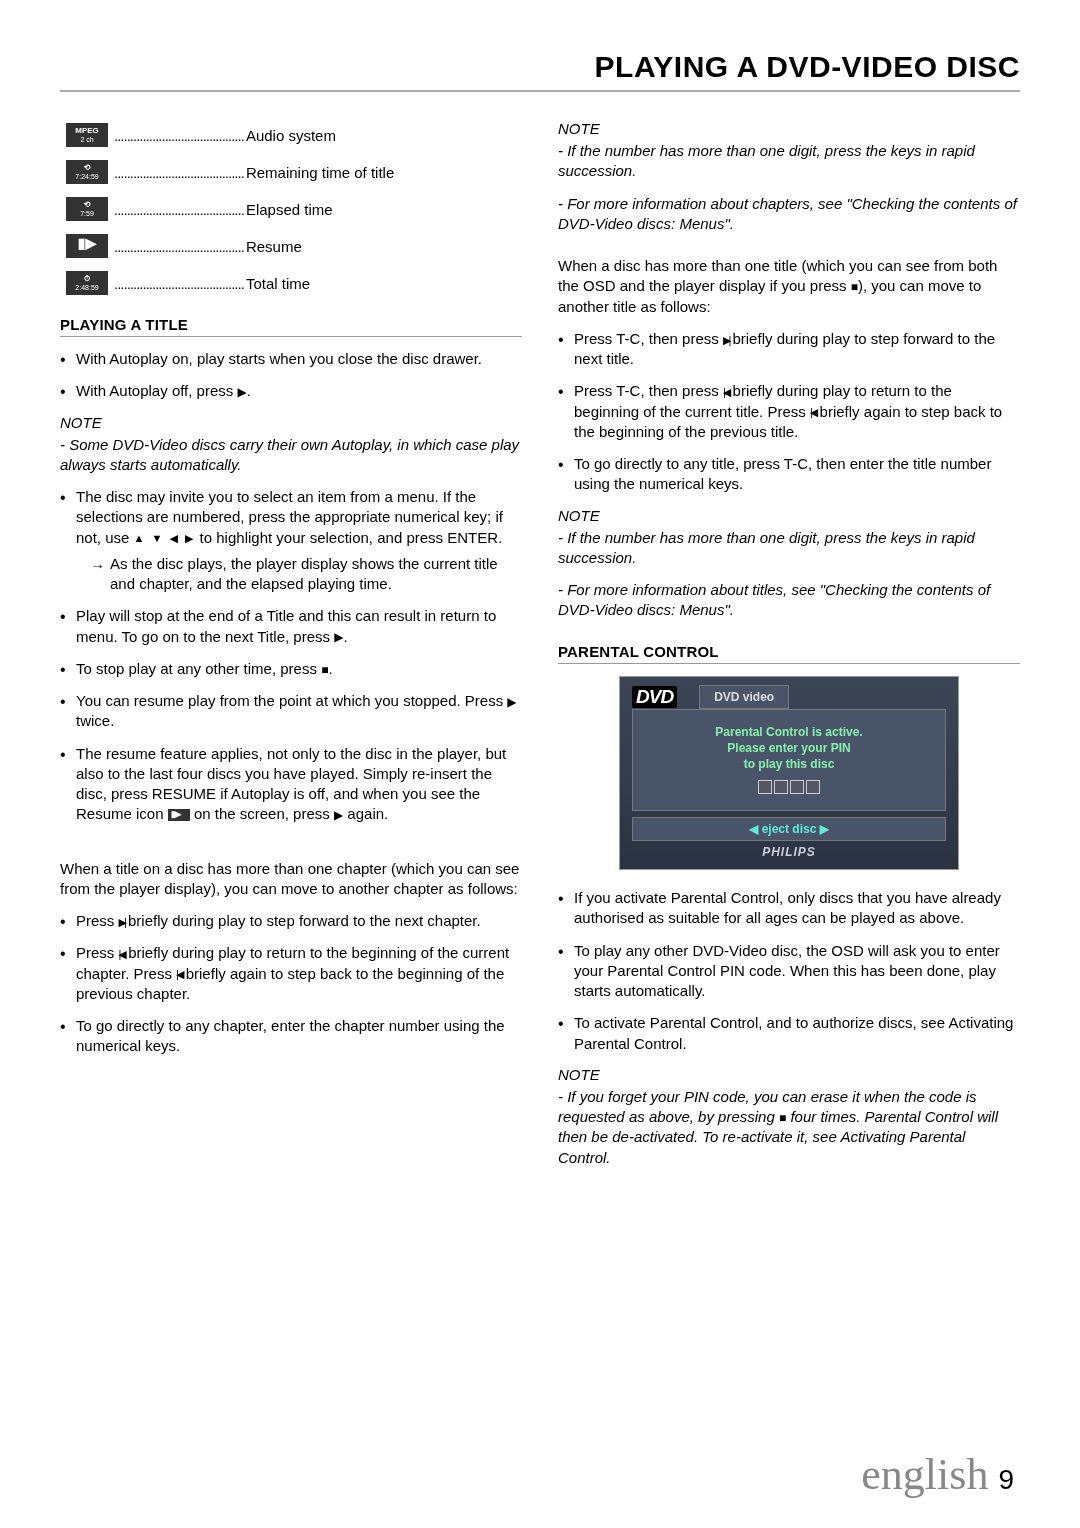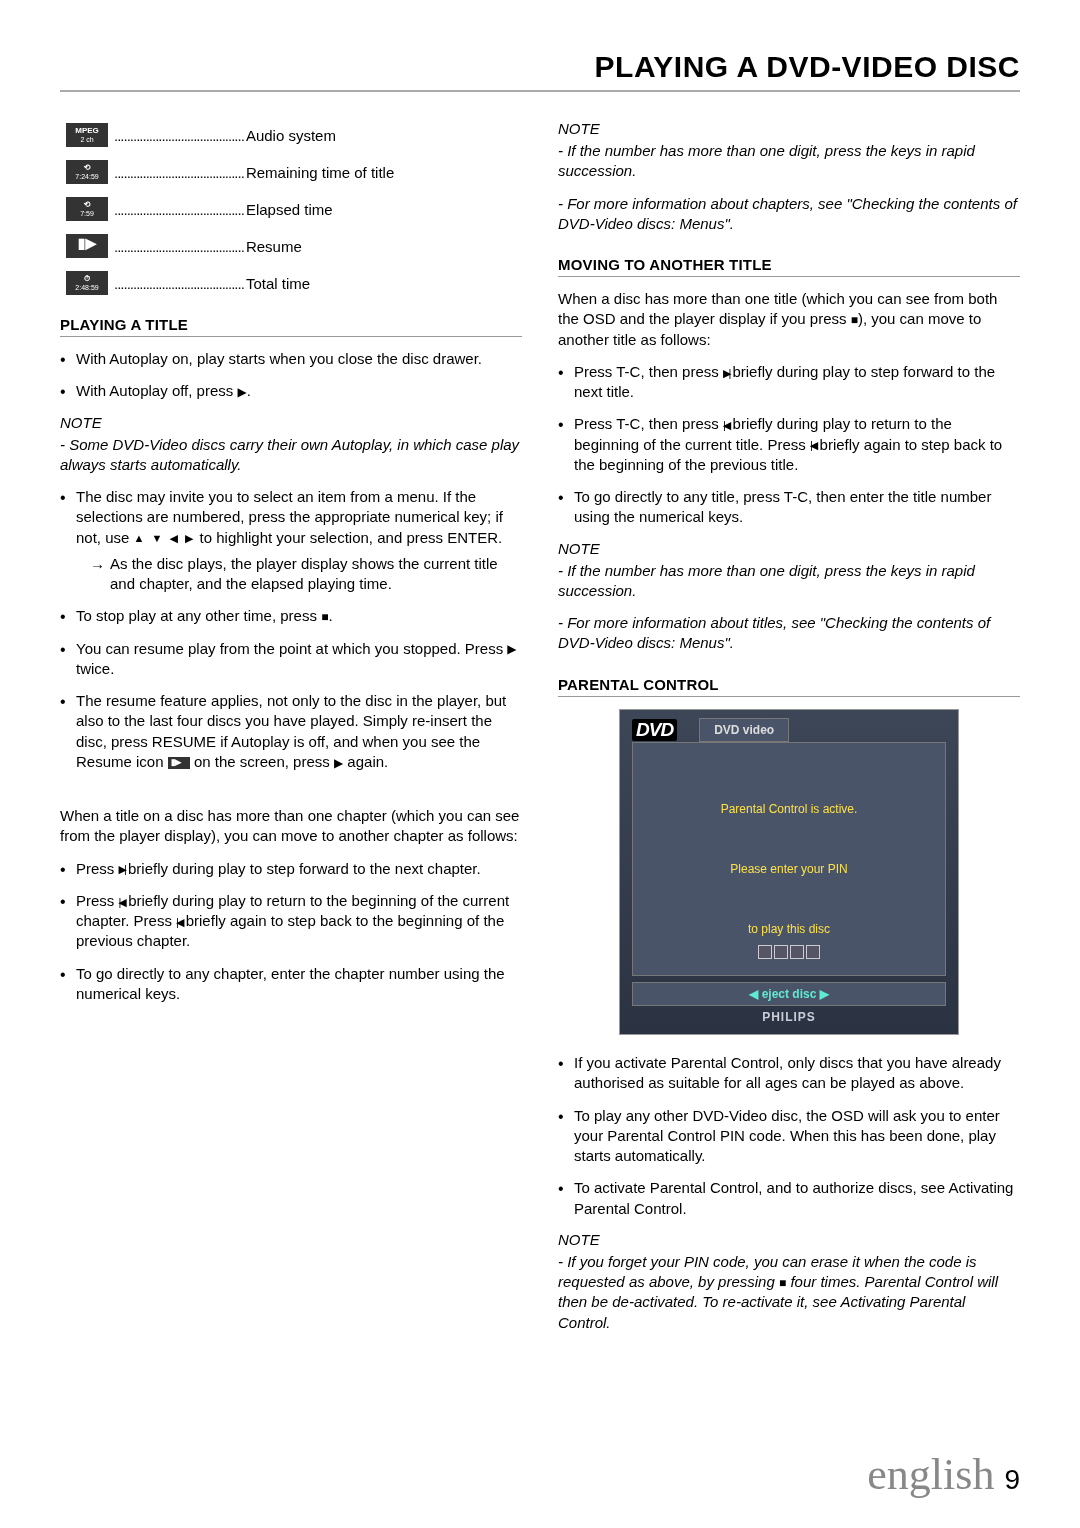--- a/index.html
+++ b/index.html
@@ -126,33 +126,33 @@
     margin-right:22px;
   }
   .dvd-tab {
     background:#4a5468; color:#ddd; font-size:12px; font-weight:bold;
     padding:4px 14px; border:1px solid #777;
   }
   .dvd-body {
     background:#4a5468; border:1px solid #777; padding:14px 10px 10px 10px;
     text-align:center;
   }
-  .dvd-body .msg { color:#fde047; font-size:12px; font-weight:normal; line-height:1.35;margin-top:44px; }
+  .dvd-body .msg { color:#86efac; font-size:12px; font-weight:bold; line-height:1.35; }
   .pin-boxes { margin:8px 0 2px 0; }
   .pin-boxes span {
     display:inline-block; width:14px; height:14px; border:1px solid #ccc;
     margin:0 1px; background:#556;
   }
   .dvd-eject {
     background:#4a5468; color:#5eead4; font-size:12px; font-weight:bold;
     text-align:center; padding:4px; margin-top:6px; border:1px solid #777;
   }
-  .dvd-brand { color:#c9ced8; text-align:center; font-size:12px; font-weight:bold; margin-top:4px; letter-spacing:1px;}
+  .dvd-brand { color:#c9ced8; text-align:center; font-size:12px; font-weight:bold; margin-top:4px; letter-spacing:1px;font-style:italic;}
   .footer {
-    position:absolute; right:60px; bottom:28px; display:flex; align-items:baseline;
+    position:absolute; right:66px; bottom:28px; display:flex; align-items:baseline;
   }
   .footer .script {
     font-family: "Brush Script MT", cursive;
     font-size:44px; color:#888; margin-right:10px;
   }
   .footer .num { font-size:28px; color:#000; }
 </style>
 </head>
 <body>
 
@@ -218,20 +218,23 @@
       <div class="note-head">NOTE</div>
       <p>- Some DVD-Video discs carry their own Autoplay, in which case play always starts automatically.</p>
     </div>
 
     <ul class="bullets">
       <li>
         <span>The disc may invite you to select an item from a menu. If the selections are numbered, press the appropriate numerical key; if not, use </span><span class="sym arrows"></span><span> to highlight your selection, and press ENTER.</span>
         <ul class="sub">
           <li>As the disc plays, the player display shows the current title and chapter, and the elapsed playing time.</li>
         </ul>
+      </li>
+      <li>
+        <span>Play will stop at the end of a Title and this can result in return to menu. To go on to the next Title, press </span><span class="sym play"></span><span>.</span>
       </li>
       <li>
         <span>To stop play at any other time, press </span><span class="sym stop"></span><span>.</span>
       </li>
       <li>
         <span>You can resume play from the point at which you stopped. Press </span><span class="sym play"></span><span> twice.</span>
       </li>
       <li>
         <span>The resume feature applies, not only to the disc in the player, but also to the last four discs you have played. Simply re-insert the disc, press RESUME if Autoplay is off, and when you see the Resume icon </span><span class="resume-ico"></span><span> on the screen, press </span><span class="sym play"></span><span> again.</span>
       </li>
@@ -251,21 +254,20 @@
   </div>
 
   <div class="col">
     <div class="note">
       <div class="note-head">NOTE</div>
       <p>- If the number has more than one digit, press the keys in rapid succession.</p>
       <p class="last">- For more information about chapters, see "Checking the contents of DVD-Video discs: Menus".</p>
     </div>
 
     <div class="section-gap"></div>
-    <div class="section-head">MOVING TO ANOTHER TITLE</div>
     <p class="para" style="margin-bottom:12px;">
       <span>When a disc has more than one title (which you can see from both the OSD and the player display if you press </span><span class="sym stop"></span><span>), you can move to another title as follows:</span>
     </p>
     <ul class="bullets">
       <li>
         <span>Press T-C, then press </span><span class="sym next"></span><span> briefly during play to step forward to the next title.</span>
       </li>
       <li>
         <span>Press T-C, then press </span><span class="sym prev"></span><span> briefly during play to return to the beginning of the current title. Press </span><span class="sym prev"></span><span> briefly again to step back to the beginning of the previous title.</span>
       </li>

